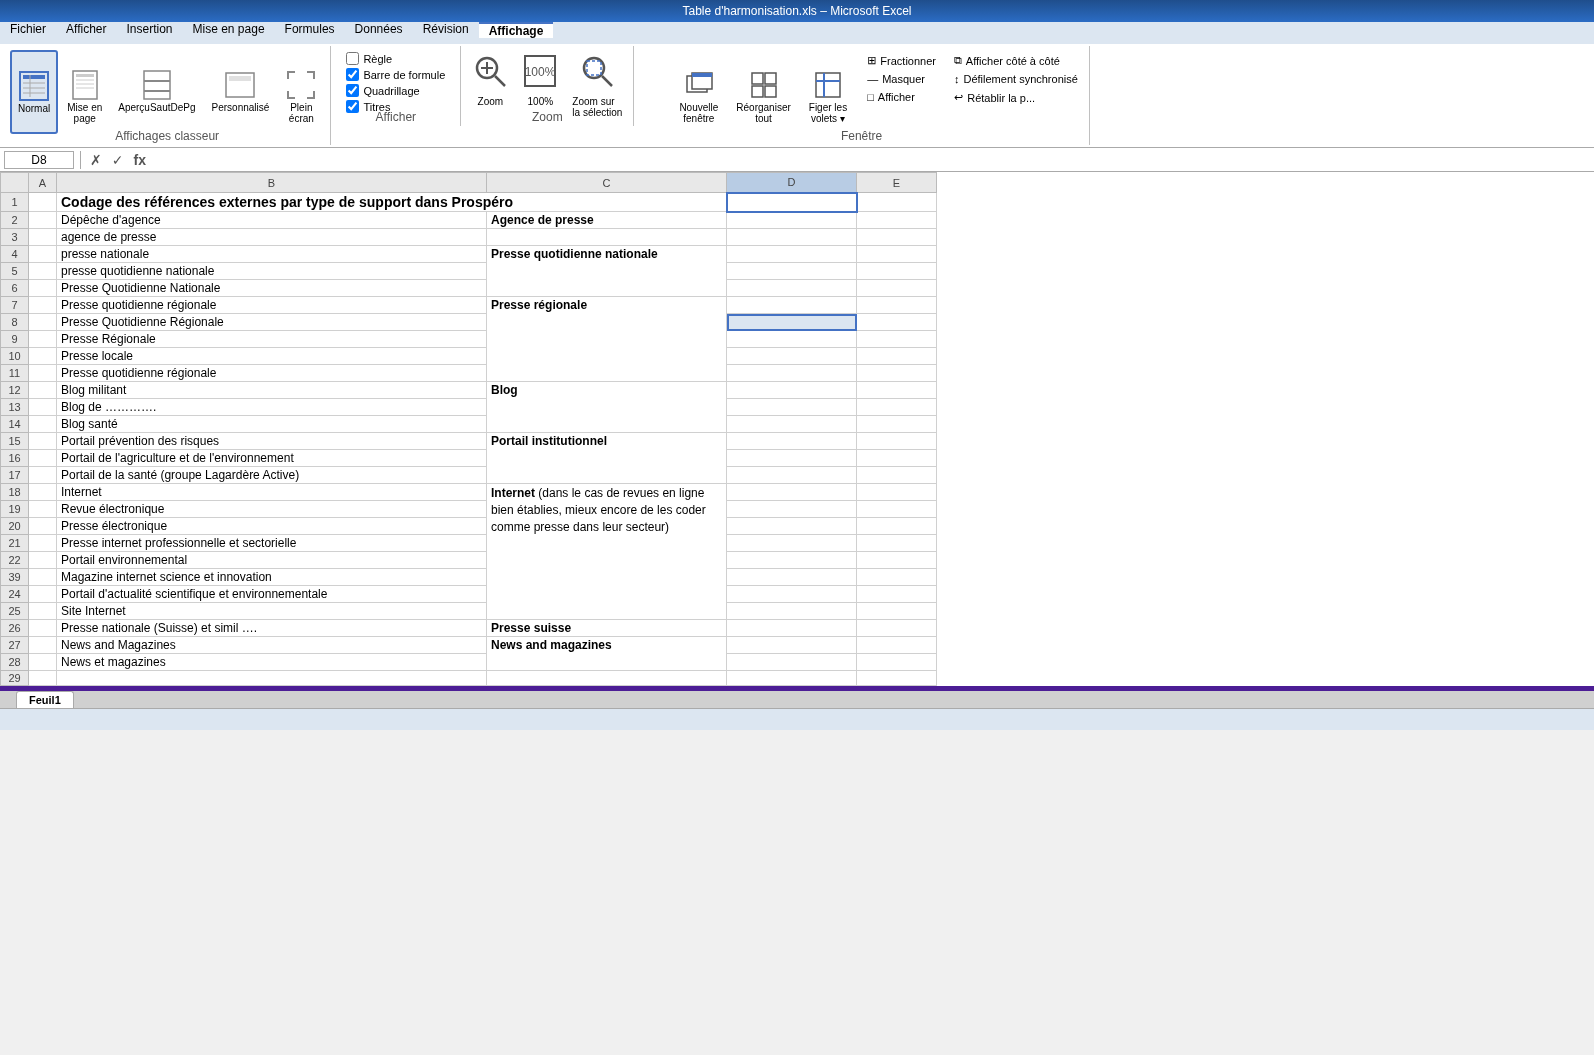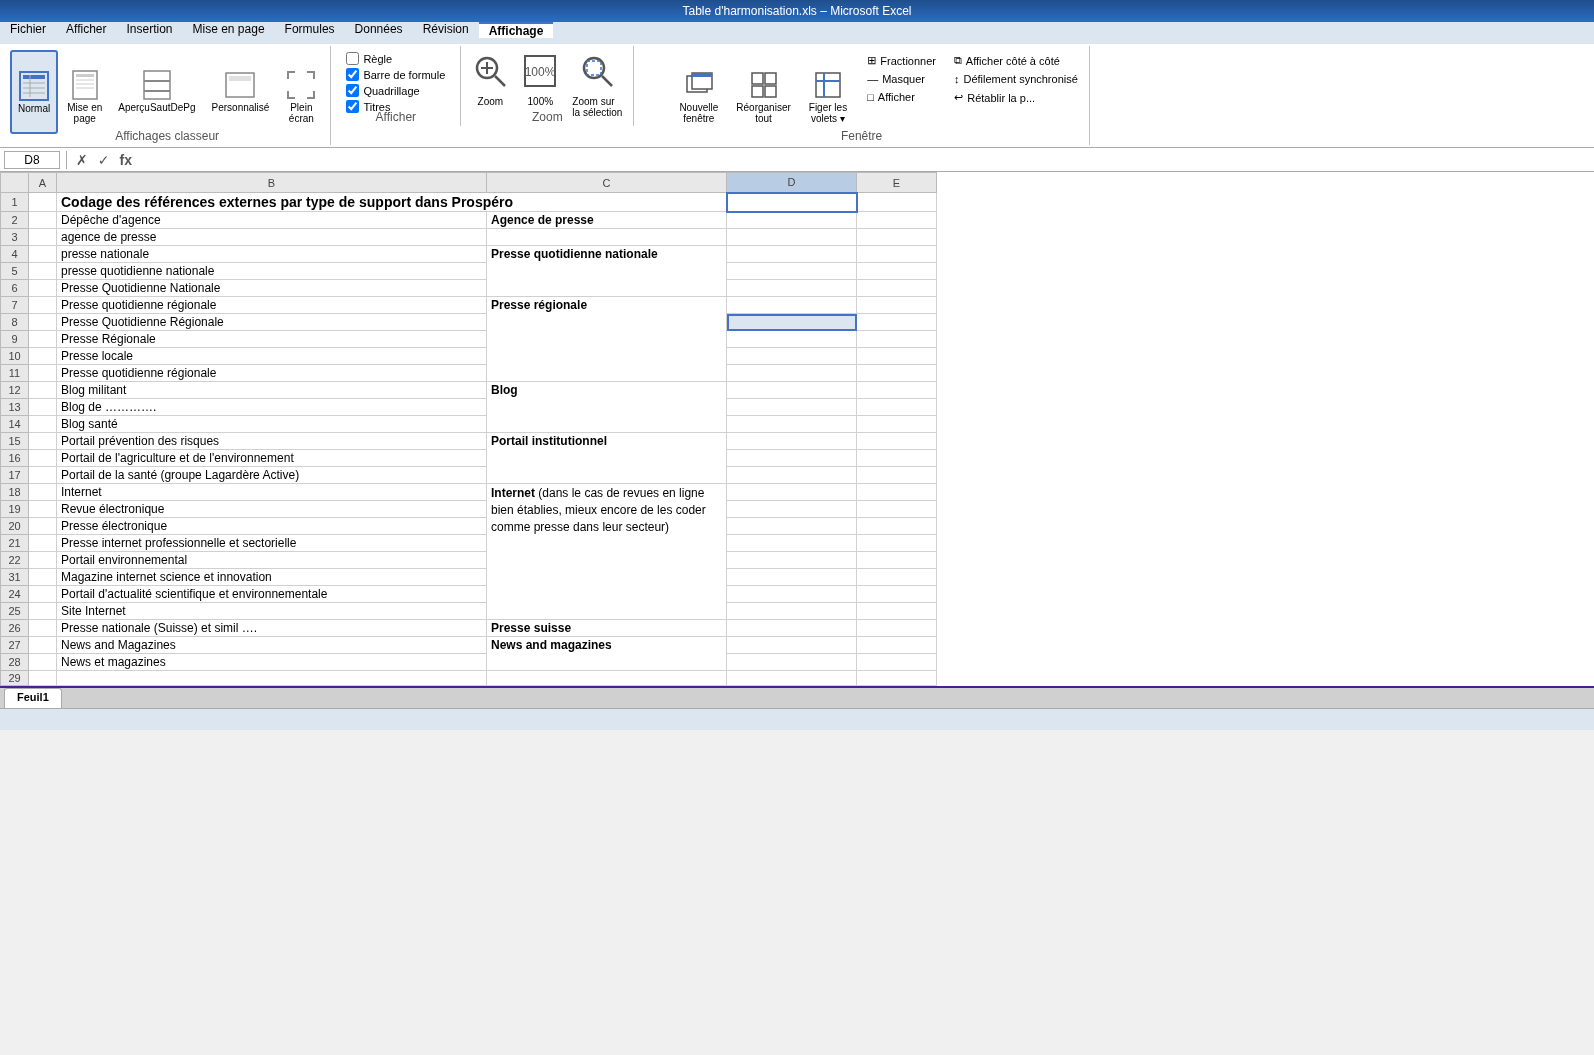--- a/index.html
+++ b/index.html
@@ -128,21 +128,21 @@
     .formula-bar {
       background: white;
       border-bottom: 1px solid #aaa;
       height: 24px;
       display: flex;
       align-items: center;
       padding: 0 4px;
       gap: 4px;
     }
     .cell-ref {
-      width: 56px;
+      width: 70px;
       border: 1px solid #aaa;
       padding: 1px 4px;
       font-size: 12px;
       text-align: center;
     }
     .formula-icon {
       font-size: 14px;
       color: #555;
       cursor: pointer;
       padding: 0 3px;
@@ -220,22 +220,23 @@
     
     .d8-selected {
       border: 2px solid #4472c4 !important;
     }
 
     
     .tab-strip {
       background: #d0d0d0;
       height: 22px;
       display: flex;
-      padding-left: 4px;
-      border-top: 2px solid #4c1d95;
+      align-items: flex-end;
+      padding-left: 16px;
+      border-top: 5px solid #4c1d95;
     }
     .sheet-tab {
       background: #e0e0e0;
       border: 1px solid #aaa;
       border-bottom: none;
       padding: 2px 12px;
       font-size: 11px;
       cursor: pointer;
       border-radius: 3px 3px 0 0;
       margin-right: 2px;
@@ -682,21 +683,21 @@
 
       <tr>
         <td class="row-header">22</td>
         <td></td>
         <td>Portail environnemental</td>
         <td></td>
         <td></td>
       </tr>
 
       <tr>
-        <td class="row-header">31</td>
+        <td class="row-header">39</td>
         <td></td>
         <td>Magazine internet science et innovation</td>
         <td></td>
         <td></td>
       </tr>
 
       <tr>
         <td class="row-header">24</td>
         <td></td>
         <td>Portail d'actualité scientifique et environnementale</td>

